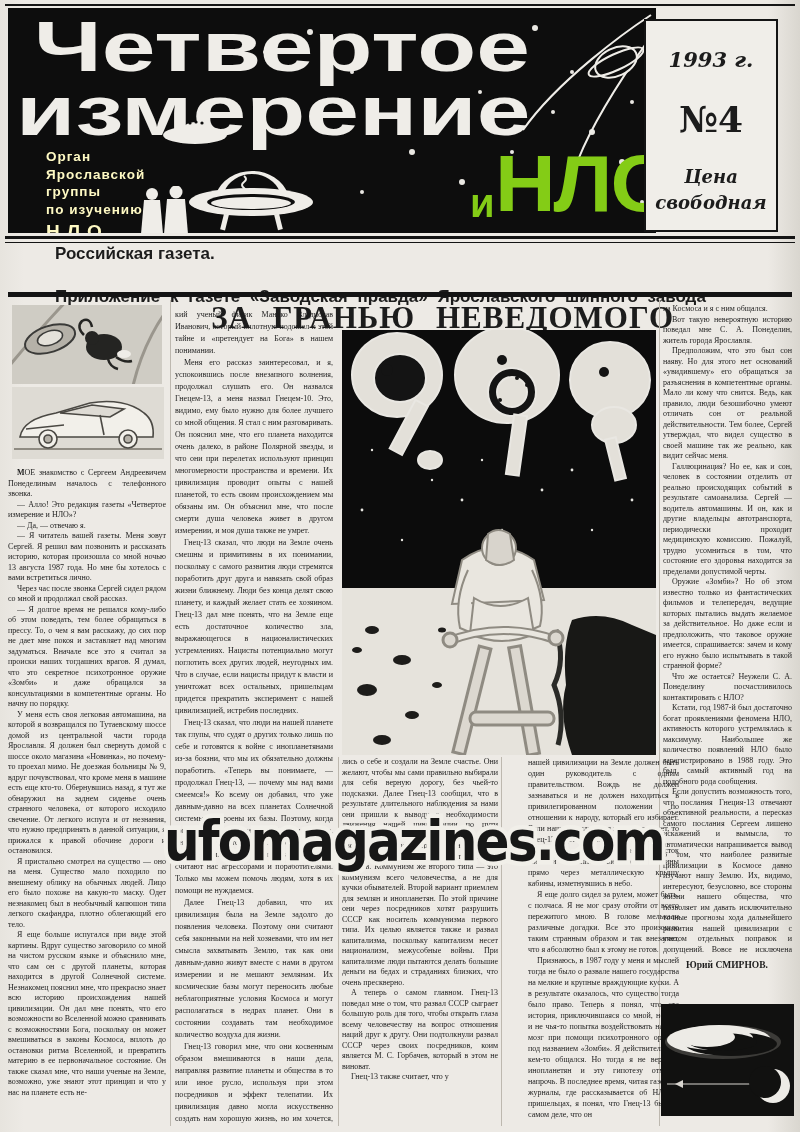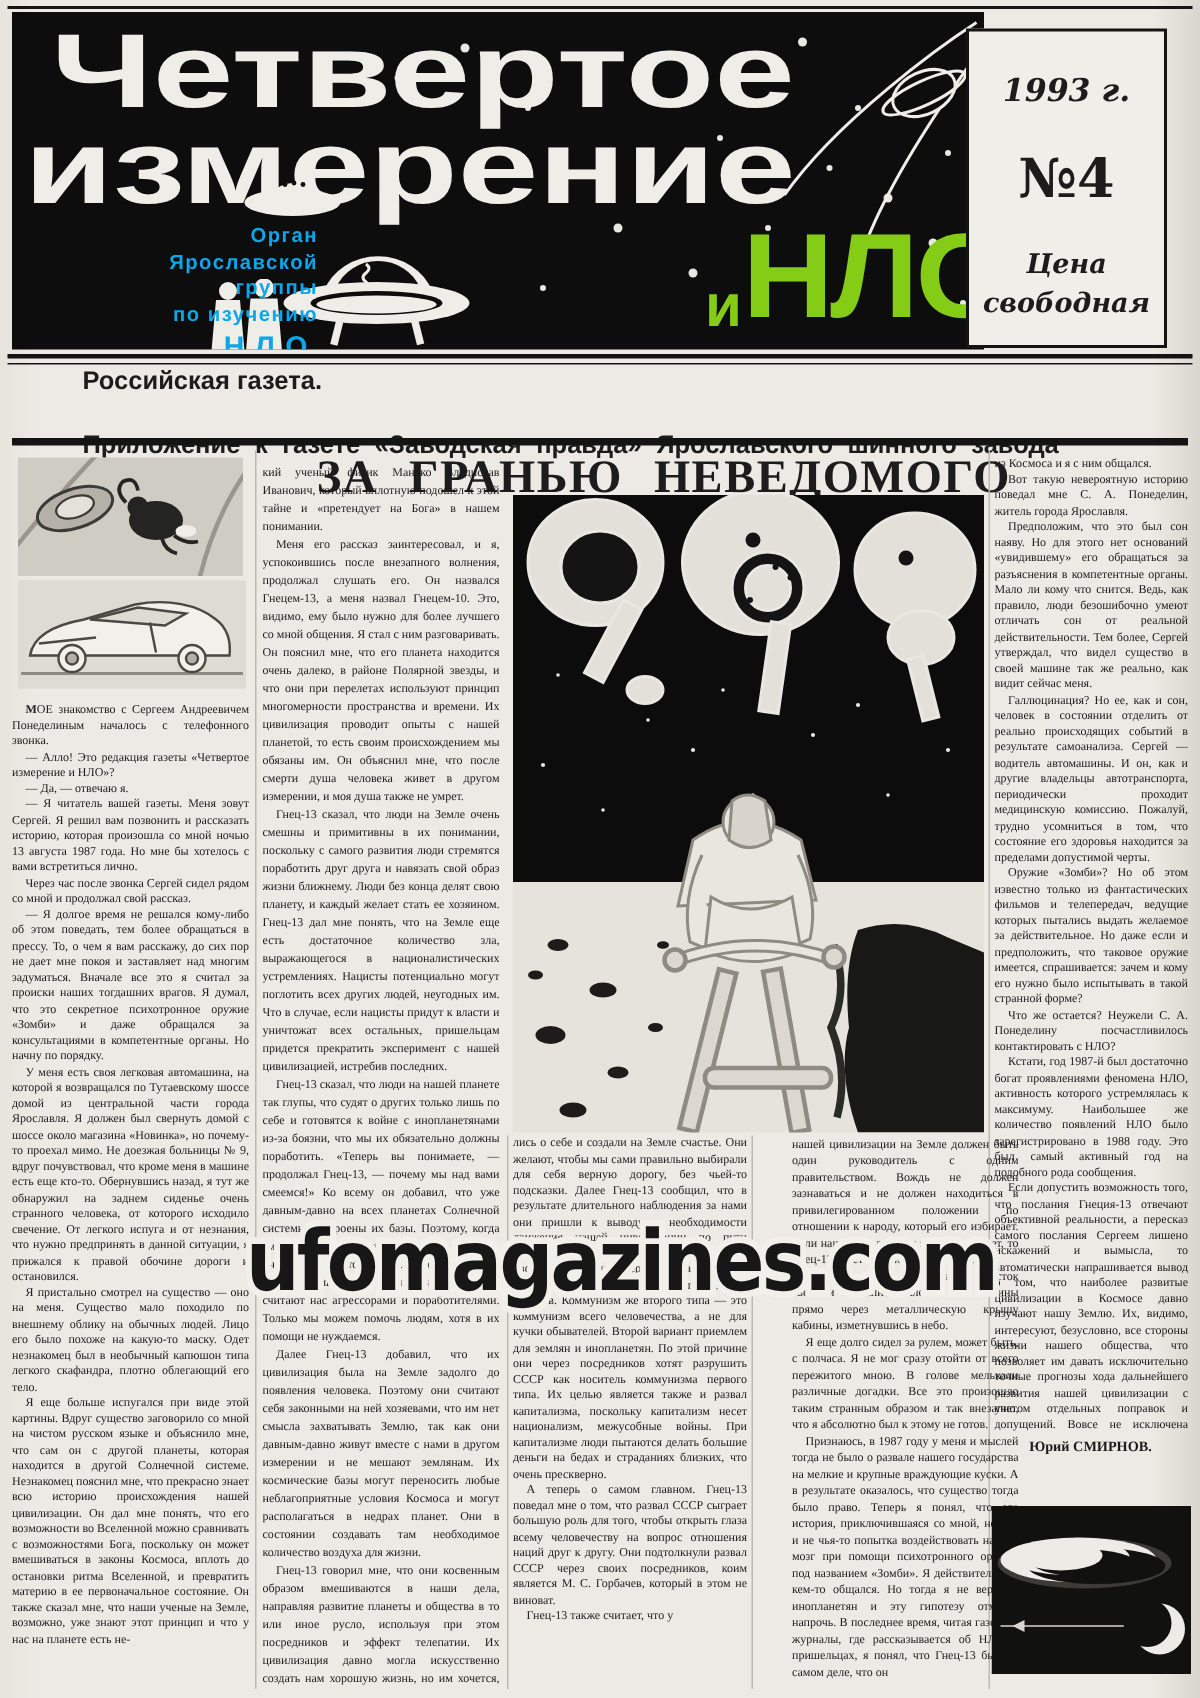--- a/index.html
+++ b/index.html
@@ -16,21 +16,21 @@
     box-shadow:300px 22px 0 1px #e9e7e2,342px 62px 0 0 #e9e7e2,420px 32px 0 1px #e9e7e2,
     470px 82px 0 0 #e9e7e2,525px 18px 0 1px #e9e7e2,562px 62px 0 0 #e9e7e2,600px 42px 0 1px #e9e7e2,
     622px 92px 0 0 #e9e7e2,582px 122px 0 1px #e9e7e2,543px 102px 0 0 #e9e7e2,612px 152px 0 1px #e9e7e2,
     632px 192px 0 0 #e9e7e2,362px 102px 0 0 #e9e7e2,402px 142px 0 1px #e9e7e2,282px 92px 0 0 #e9e7e2,
     255px 42px 0 0 #e9e7e2,452px 172px 0 1px #e9e7e2,502px 142px 0 0 #e9e7e2,638px 62px 0 1px #e9e7e2,
     352px 182px 0 0 #e9e7e2;}
   .mast-word{color:#efede8;font-family:"Liberation Sans",sans-serif;font-weight:800;
     font-size:70px;line-height:1;letter-spacing:0;transform:scaleX(1.38);transform-origin:left top;white-space:nowrap;}
   .mast1{left:26px;top:4px;}
   .mast2{left:8px;top:68px;}
-  .organ{left:54px;top:140px;width:150px;text-align:right;color:#0ea5e9;
+  .organ{left:38px;top:140px;width:150px;text-align:left;color:#fef9c3;
     font-family:"Liberation Sans",sans-serif;font-weight:700;font-size:13.5px;line-height:1.3;letter-spacing:1px;}
   .organ .nlo{font-size:19px;letter-spacing:7px;margin-top:2px;}
   .andnlo{left:462px;top:136px;color:#84cc16;font-family:"Liberation Sans",sans-serif;
     font-weight:800;white-space:nowrap;}
   .andnlo .i{font-size:40px;vertical-align:-6px;}
   .andnlo .nlo{font-size:80px;line-height:1;letter-spacing:-2px;transform:scaleX(1.05);display:inline-block;transform-origin:left bottom;}
   
   .issuebox{left:644px;top:19px;width:130px;height:209px;background:#f0eee9;border:2px solid #141414;
     text-align:center;font-family:"DejaVu Serif",serif;}
   .ib-year{margin-top:26px;font-style:italic;font-weight:700;font-size:21px;}

